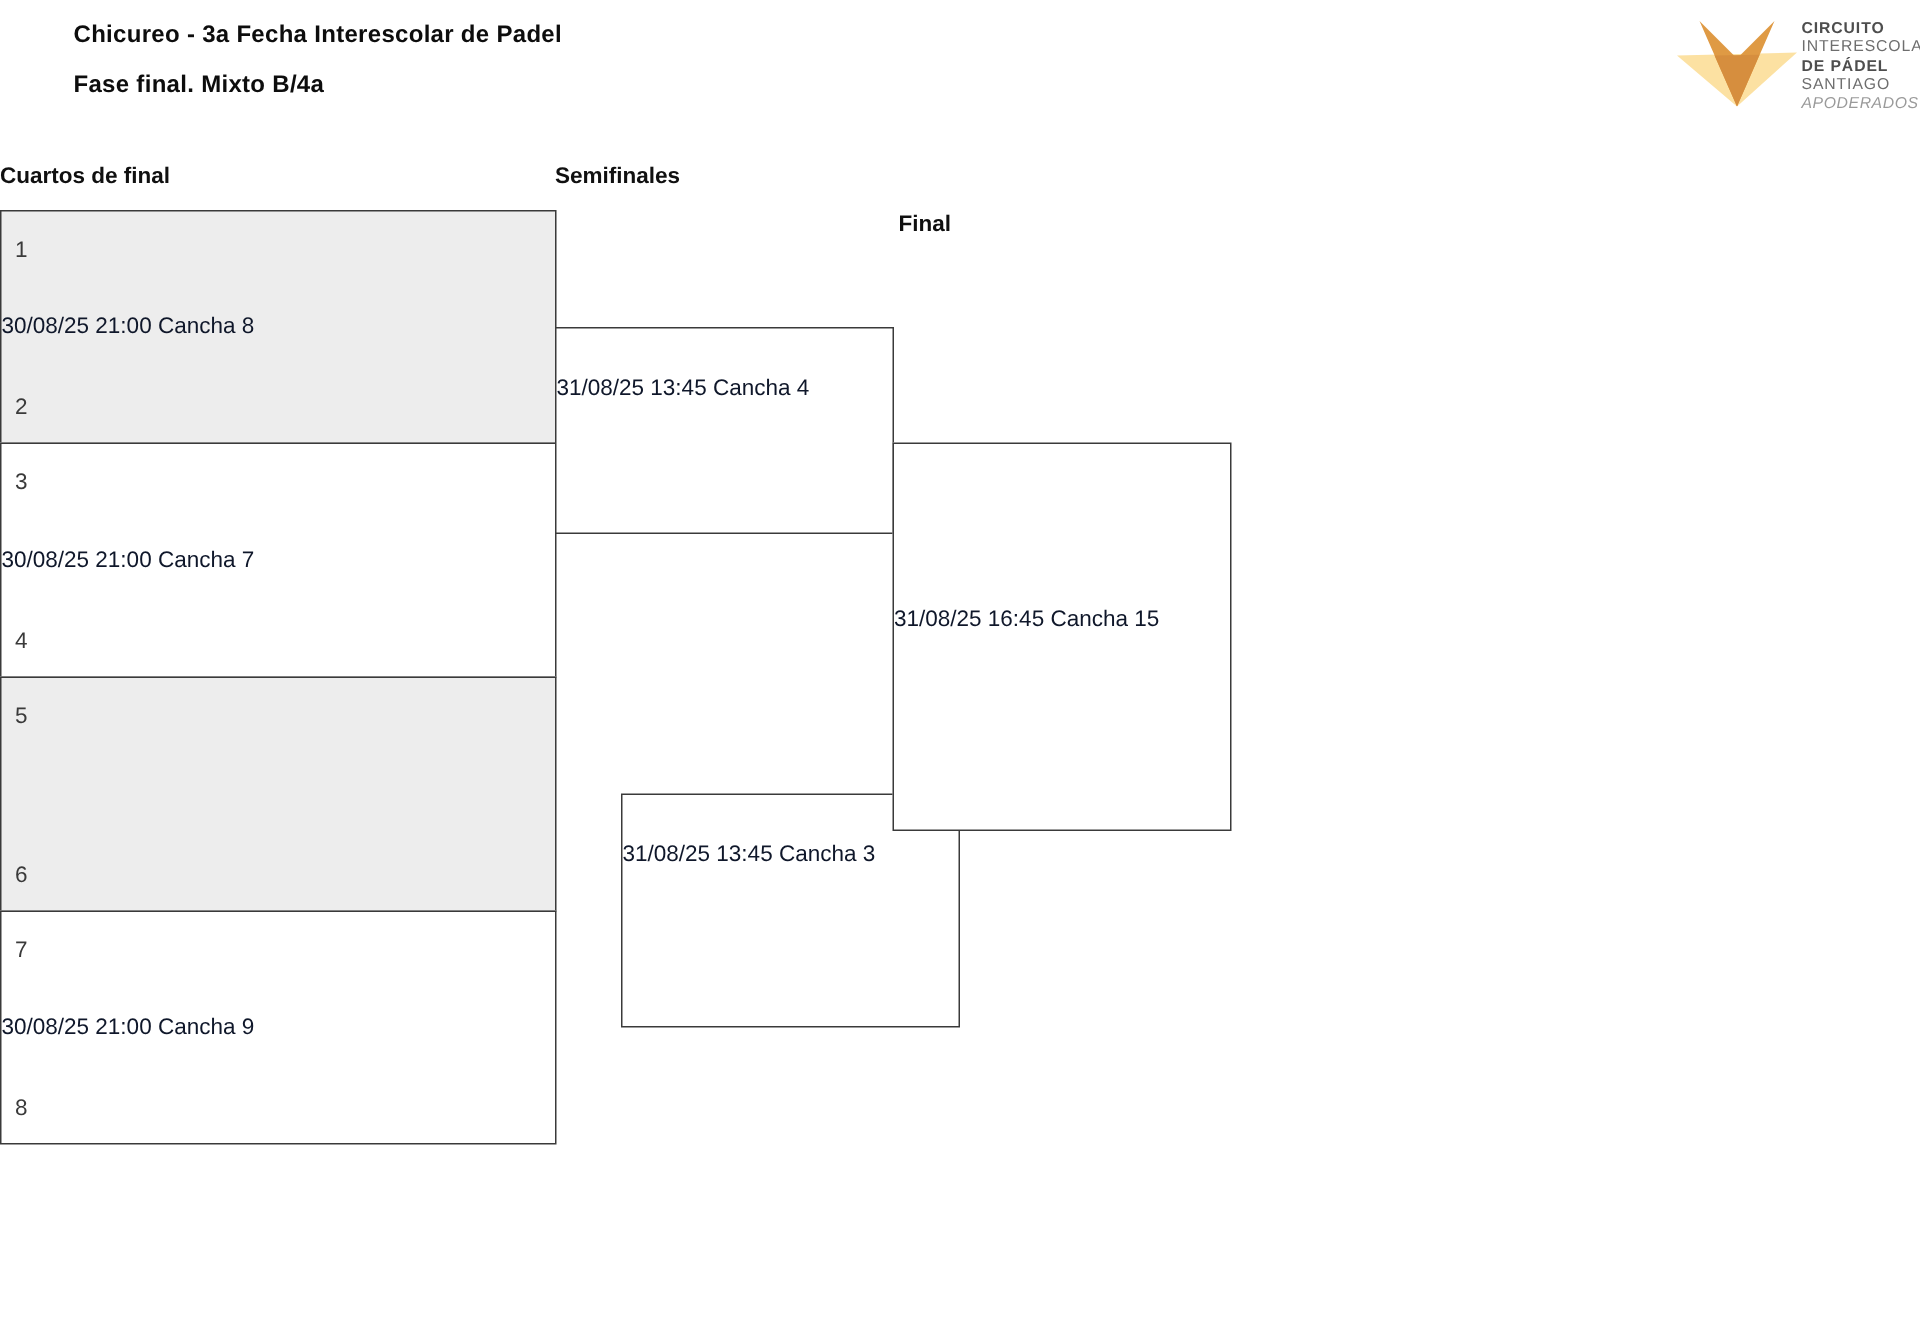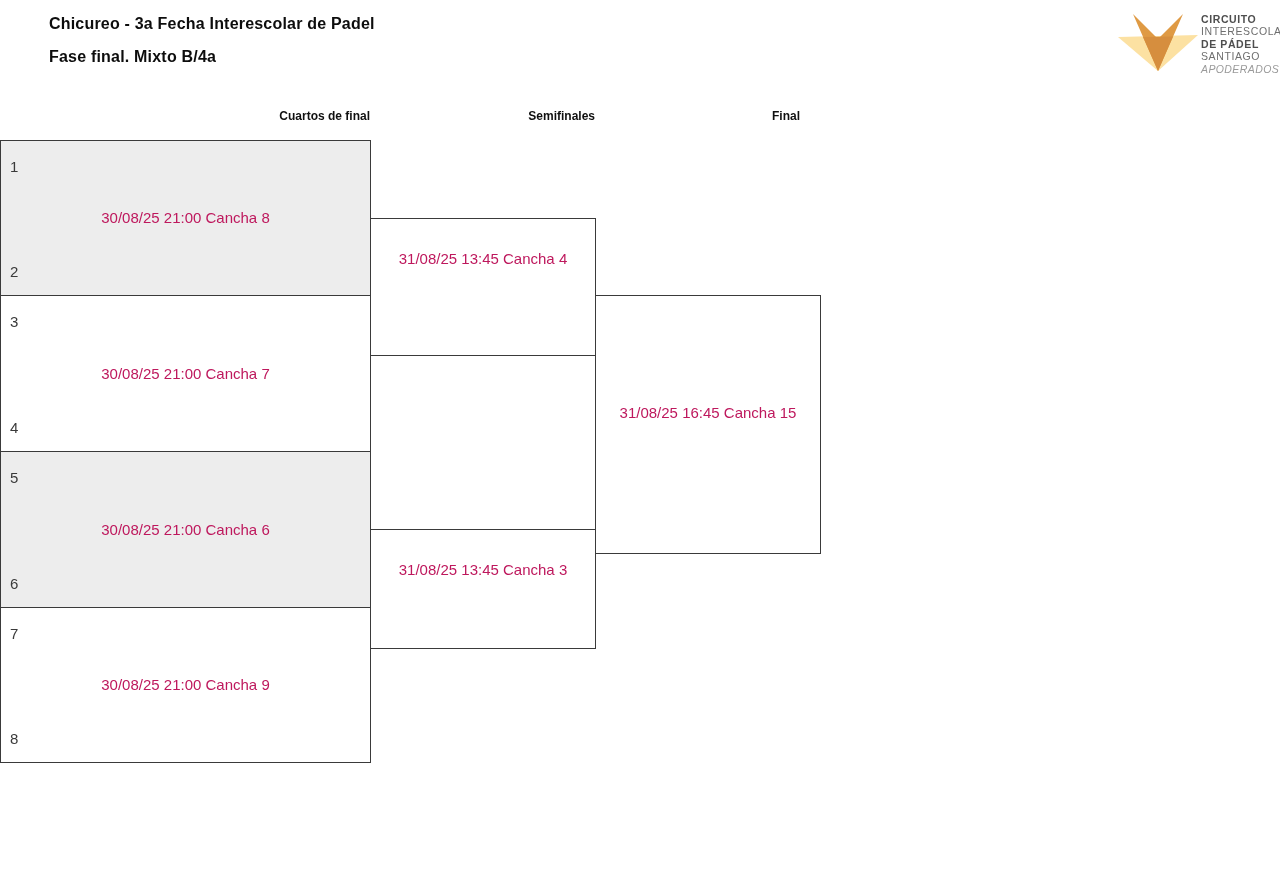--- a/index.html
+++ b/index.html
@@ -26,58 +26,58 @@
     font-size:10.5px;line-height:12.4px;letter-spacing:0.6px;
     white-space:nowrap;
   }
   .logo-text .bold{font-weight:700;color:#4e4e4e;}
   .logo-text .reg{font-weight:400;color:#6e6e6e;}
   .logo-text .ital{font-style:italic;color:#9a9a9a;letter-spacing:0.4px;}
 
   
   .round-label{
     position:absolute;top:109px;
-    text-align:right;
-    font-size:12px;font-weight:700;color:#101010;
+    text-align:left;
+    font-size:15px;font-weight:700;color:#101010;
   }
   .round-label.r0{left:0;width:370px;}
   .round-label.r1{left:370px;width:225px;}
-  .round-label.r2{left:575px;width:225px;}
+  .round-label.r2{left:599px;width:225px;margin-top:32px;}
 
   
   .match{
     position:absolute;
     box-sizing:border-box;
     border:1px solid #3a3a3a;
     background:#ffffff;
   }
   .match.shaded{background:#ededed;}
   .col-qf{left:0;width:371px;}
   .col-sf{left:370px;width:226px;}
   .col-f{left:595px;width:226px;}
 
   #qf1{top:140px;height:156px;}
   #qf2{top:295px;height:157px;}
   #qf3{top:451px;height:157px;}
   #qf4{top:607px;height:156px;}
   #sf1{top:218px;height:138px;}
-  #sf2{top:529px;height:120px;}
+  #sf2{top:529px;height:156px;margin-left:44px;}
   #f1 {top:295px;height:259px;}
 
   .seed{
     position:absolute;left:9px;
     font-size:15px;line-height:17px;color:#3a3a3a;
   }
   .seed.top{top:17px;}
   .seed.bottom{bottom:15px;}
 
   .schedule{
     position:absolute;left:0;width:100%;
-    text-align:center;
-    font-size:15px;line-height:18px;color:#be185d;
+    text-align:left;
+    font-size:15px;line-height:18px;color:#0f172a;
   }
   .col-qf .schedule{top:50%;transform:translateY(-50%);}
   .col-sf .schedule{top:31px;}
   .col-f  .schedule{top:108px;}
 </style>
 </head>
 <body>
 
 <div class="page-title">
   <div>Chicureo - 3a Fecha Interescolar de Padel</div>
@@ -110,21 +110,20 @@
 </div>
 
 <div class="match col-qf" id="qf2">
   <span class="seed top">3</span>
   <span class="schedule">30/08/25 21:00 Cancha 7</span>
   <span class="seed bottom">4</span>
 </div>
 
 <div class="match col-qf shaded" id="qf3">
   <span class="seed top">5</span>
-  <span class="schedule">30/08/25 21:00 Cancha 6</span>
   <span class="seed bottom">6</span>
 </div>
 
 <div class="match col-qf" id="qf4">
   <span class="seed top">7</span>
   <span class="schedule">30/08/25 21:00 Cancha 9</span>
   <span class="seed bottom">8</span>
 </div>
 
 <div class="match col-sf" id="sf1">

